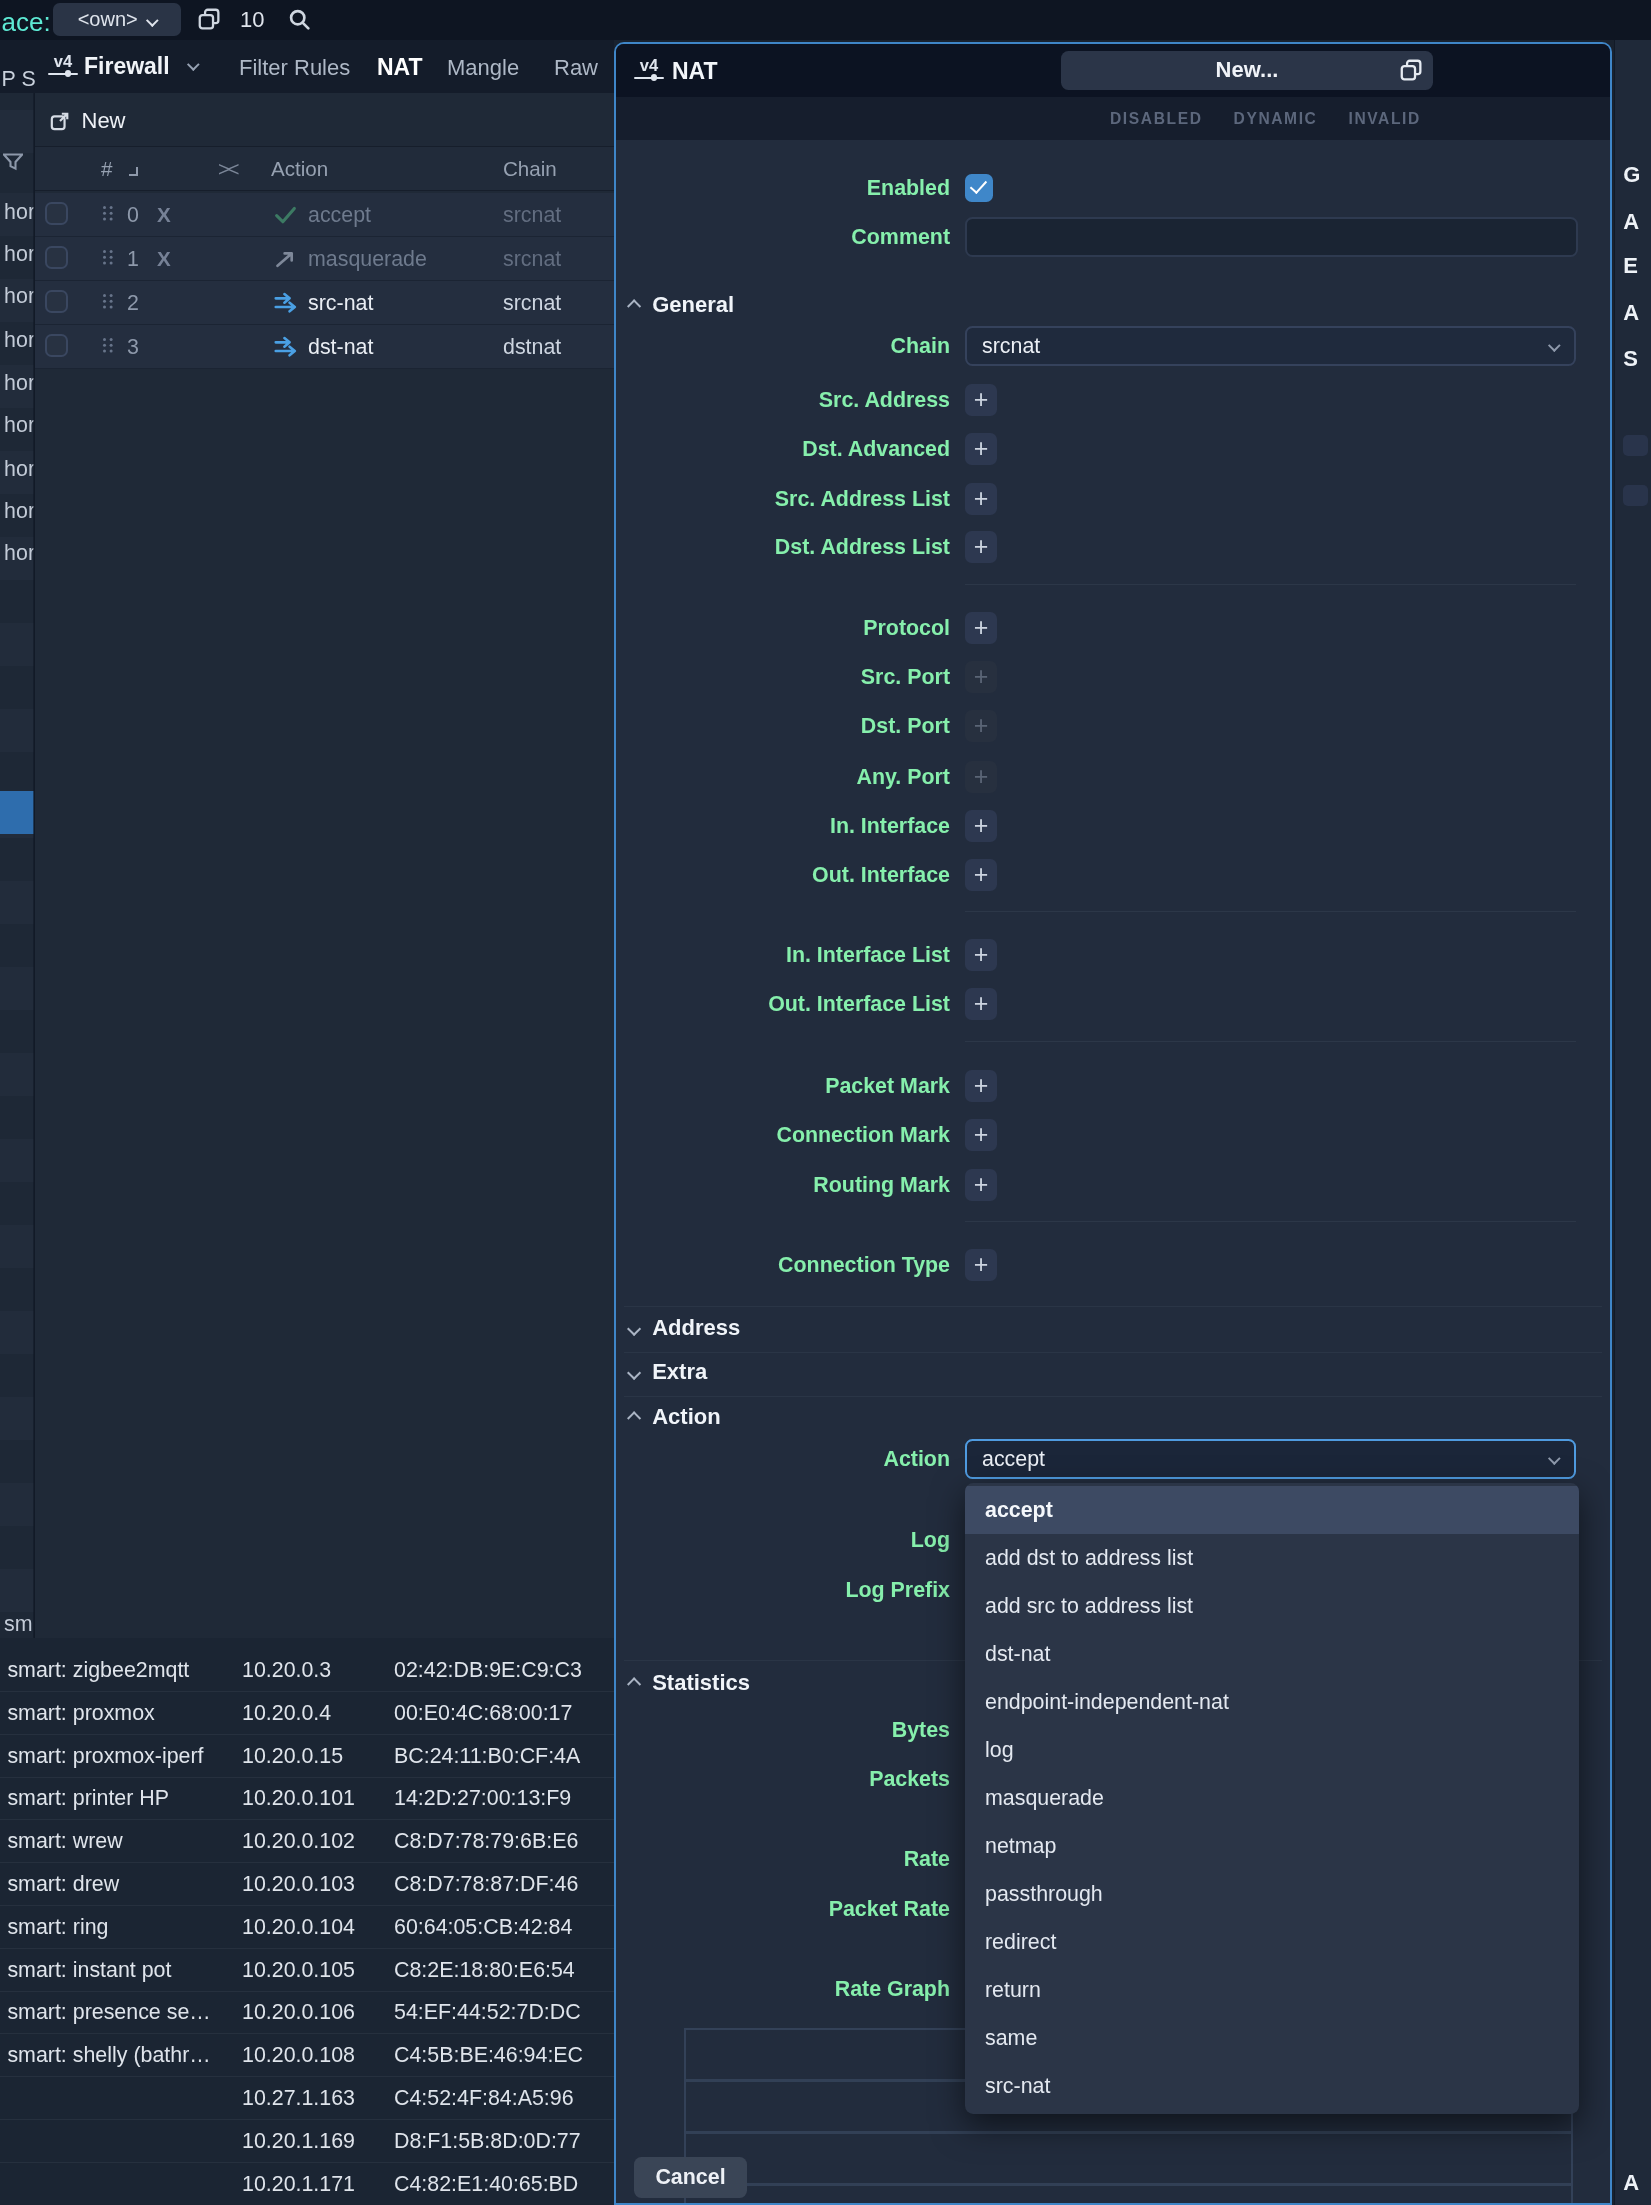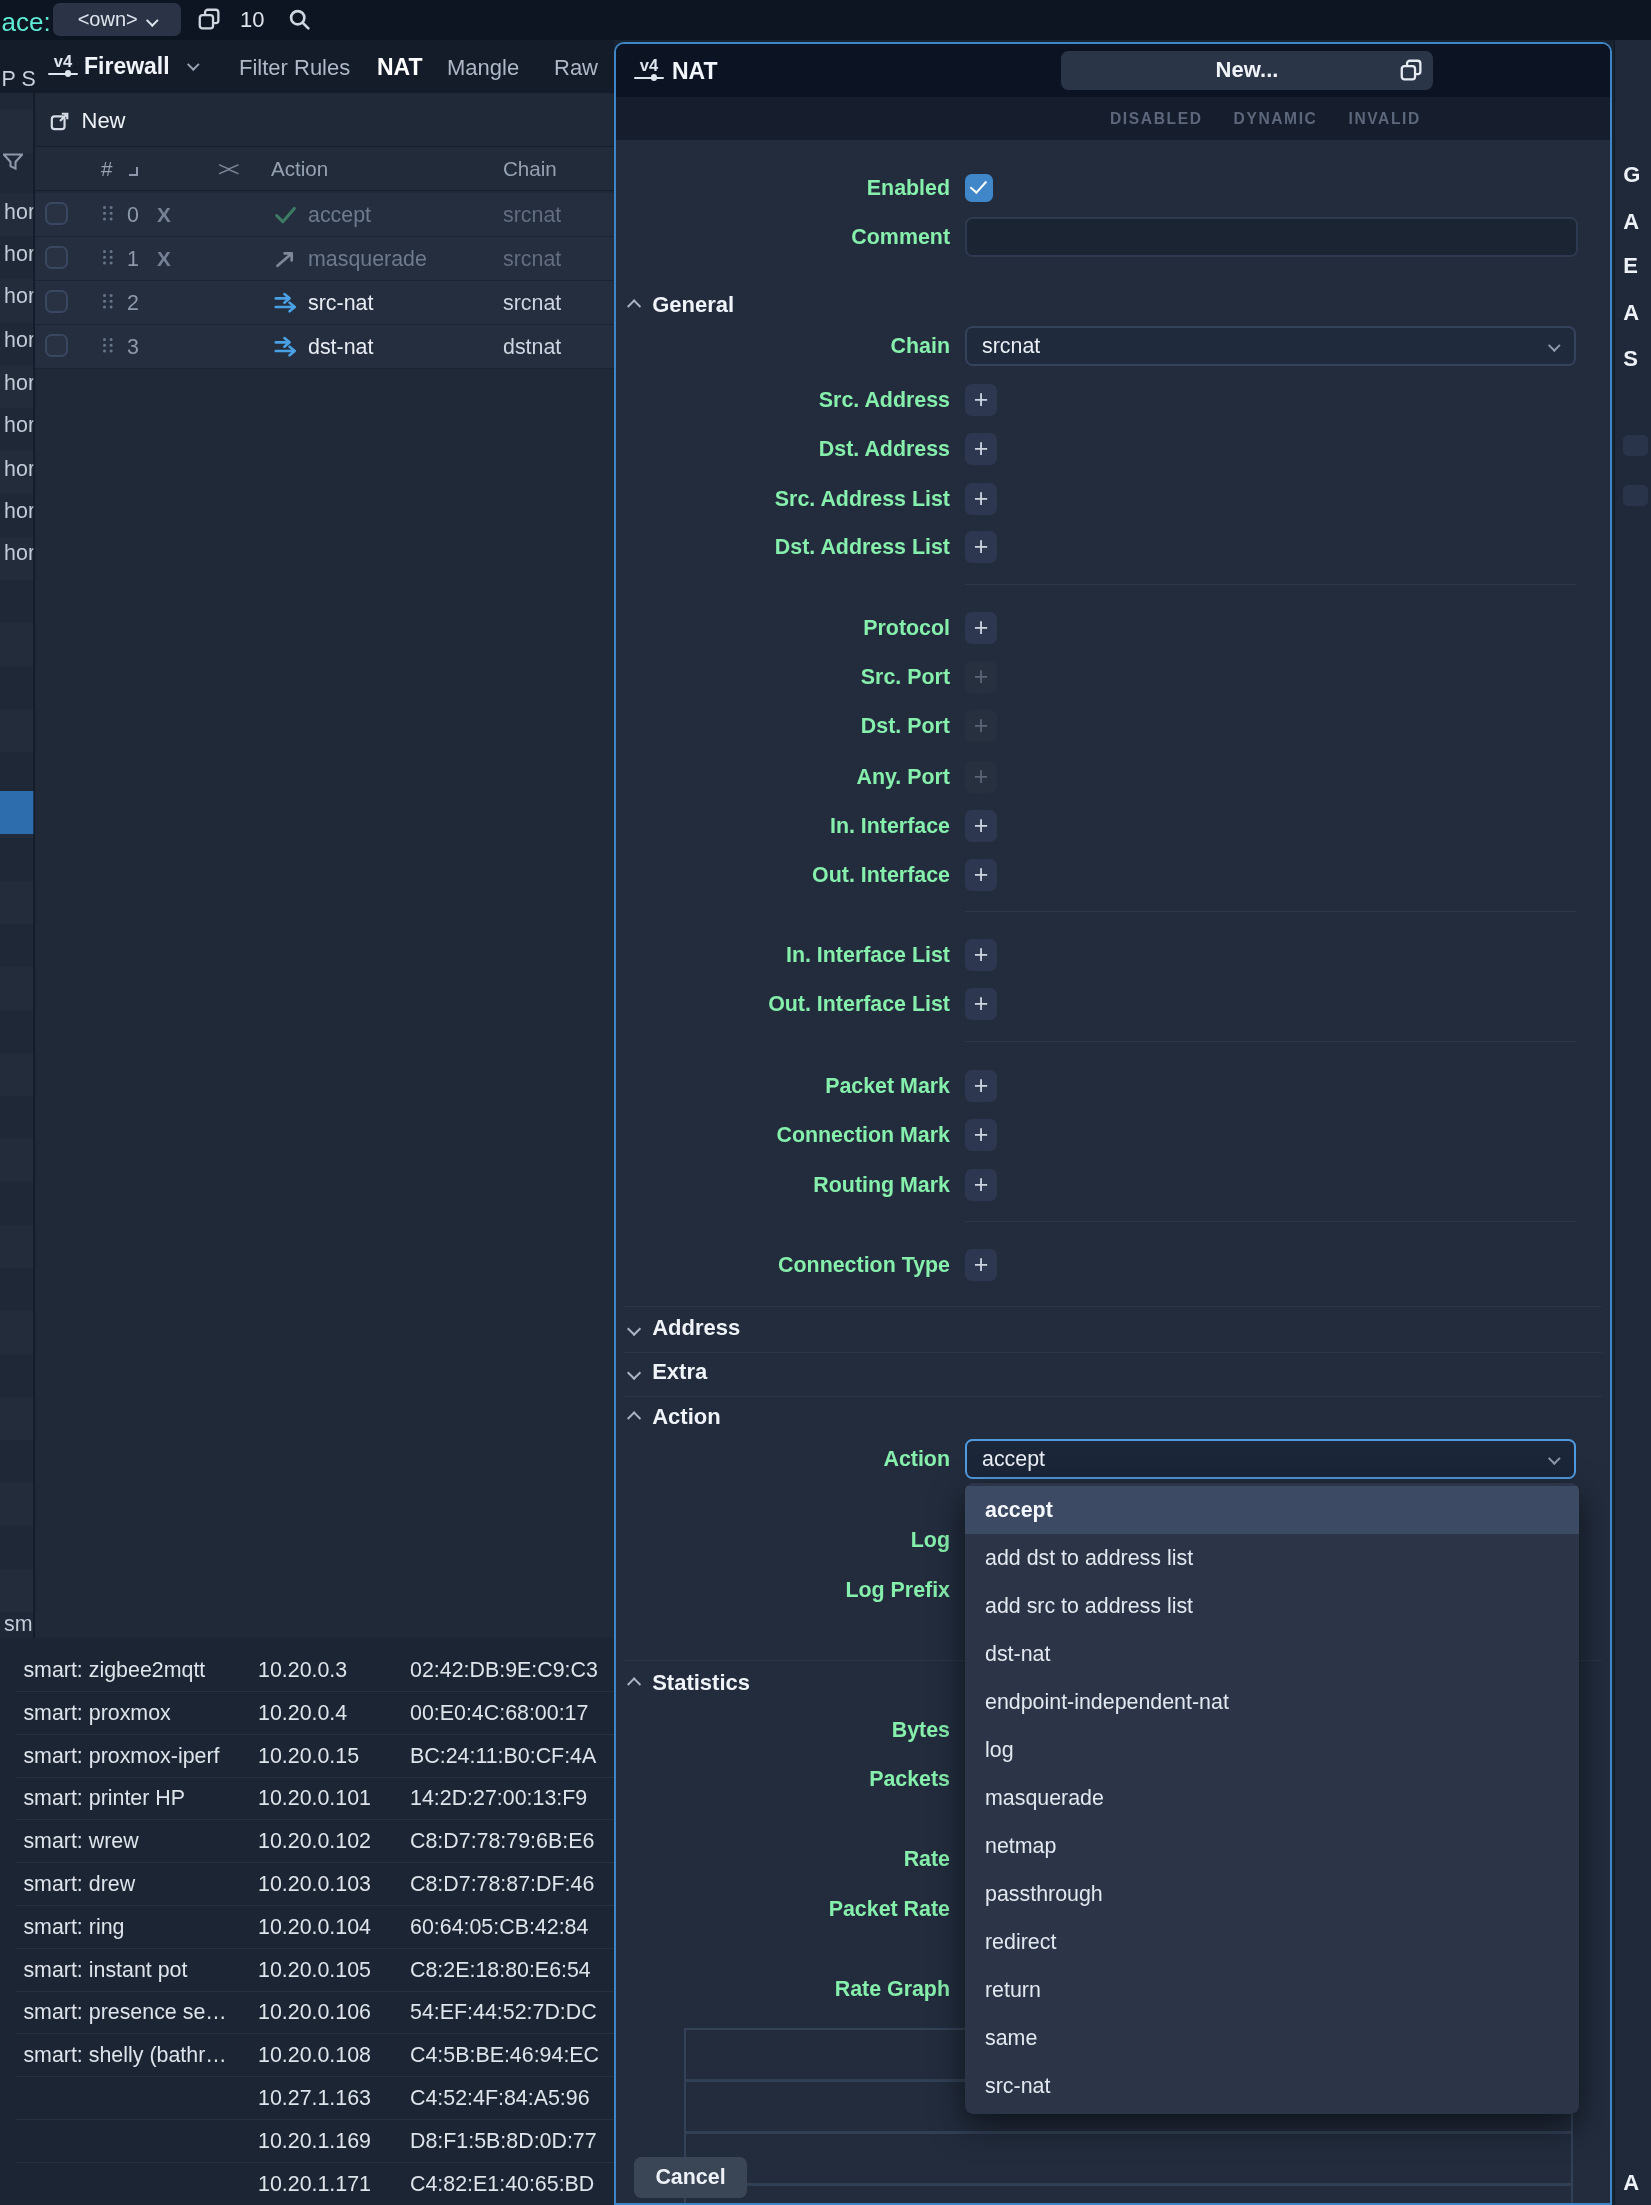--- a/index.html
+++ b/index.html
@@ -68,21 +68,21 @@
   .fr .num{position:absolute;left:92px;top:50%;transform:translateY(-50%);font-size:21.4px;color:#8e99ab;}
   .fr .xmark{position:absolute;left:122px;top:50%;transform:translateY(-50%);font-size:20.6px;color:#768196;font-weight:700;}
   .fr .aicon{position:absolute;left:239px;top:10.7px;}
   .fr .aname{position:absolute;left:273px;top:50%;transform:translateY(-50%);font-size:21.4px;color:#e9edf3;}
   .fr .chain{position:absolute;left:468px;top:50%;transform:translateY(-50%);font-size:21.4px;color:#cdd5e0;}
   .fr.dis .aname{color:#6e7a8d;}
   .fr.dis .chain{color:#626d80;}
 
   
   .leases{position:absolute;left:0;top:1638px;width:614px;height:567px;background:#1b2533;}
-  .lr{position:absolute;left:16px;width:100%;height:43px;border-bottom:0.8px solid #26303e;}
+  .lr{position:absolute;left:0;width:100%;height:43px;border-bottom:0.8px solid #26303e;}
   .lr span{position:absolute;top:50%;transform:translateY(-50%);font-size:21.4px;color:#dfe4eb;white-space:nowrap;}
   .lr .n{left:7.4px;}
   .lr .ip{left:242px;}
   .lr .mac{left:394px;}
 
   
   .dialog{position:absolute;left:614px;top:42px;width:998px;height:2163px;background:#222c3d;
           border:2.5px solid #3f86c8;border-radius:10px 10px 0 0;box-sizing:border-box;overflow:hidden;z-index:5;}
   .dlg-header{position:absolute;left:0;top:0;width:100%;height:53px;background:#0c1322;}
   .dlg-header .v4{position:absolute;left:18px;top:13px;}
@@ -380,21 +380,21 @@
       </span>
         </span>
     </div>
     <div class="frow" style="top:336px">
       <span class="flabel">Src. Address</span>
       <span class="fctrl">
           <span class="plus">+</span>
         </span>
     </div>
     <div class="frow" style="top:385px">
-      <span class="flabel">Dst. Address</span>
+      <span class="flabel">Dst. Advanced</span>
       <span class="fctrl">
           <span class="plus">+</span>
         </span>
     </div>
     <div class="frow" style="top:435px">
       <span class="flabel">Src. Address List</span>
       <span class="fctrl">
           <span class="plus">+</span>
         </span>
     </div>

